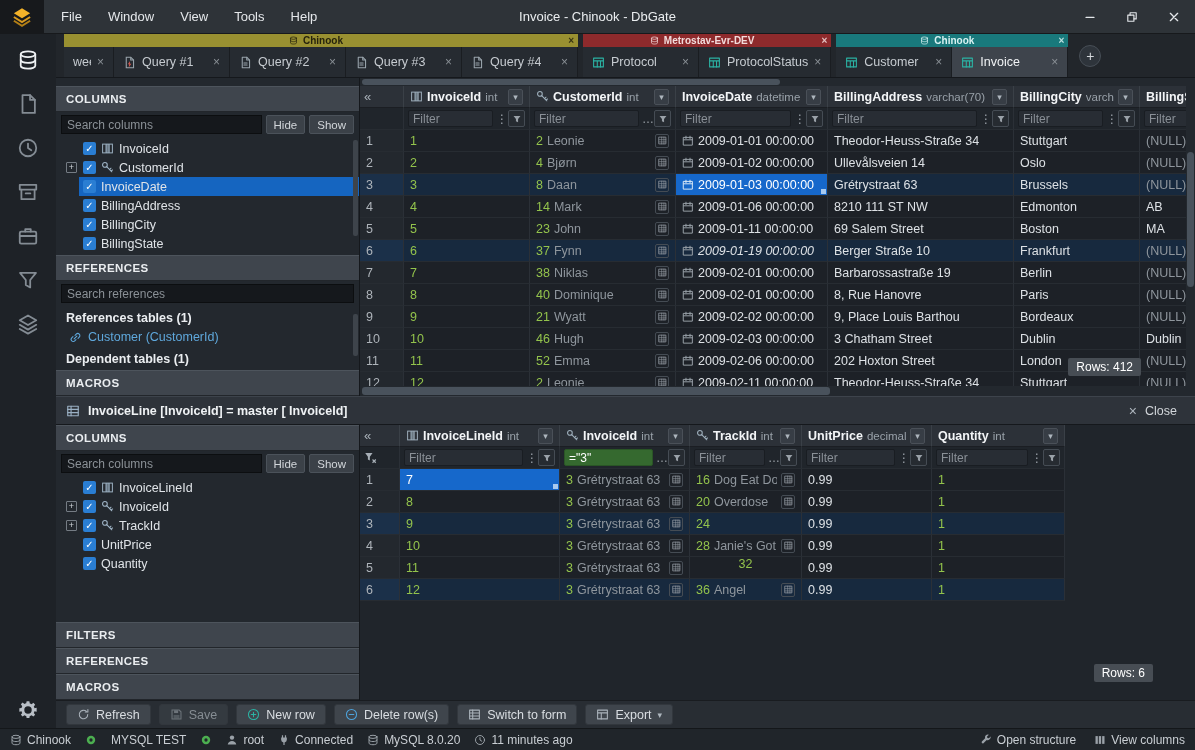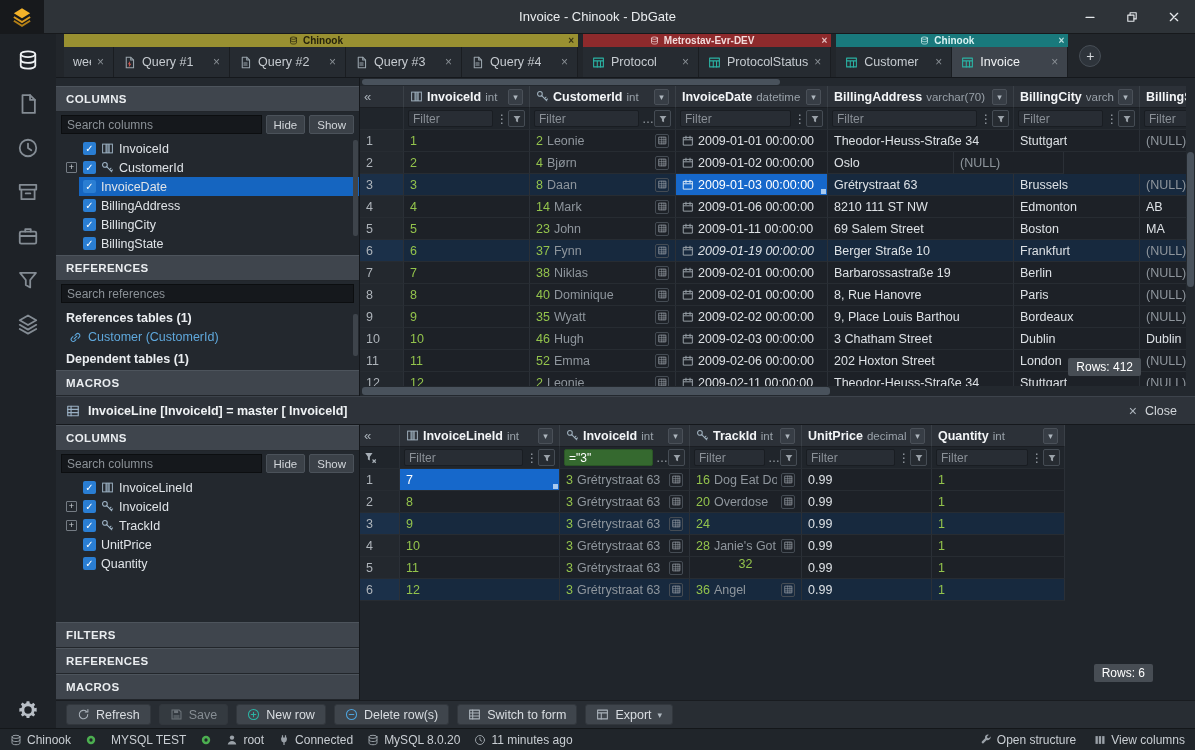--- a/index.html
+++ b/index.html
@@ -147,20 +147,27 @@
 <div class="titlebar">
   <div class="logo-box">
     <span class="icon logo-ic">
         <svg viewBox="0 0 16 16">
           <path d="M8 1 1.5 5 8 9l6.5-4z" fill="#f3b229"></path>
           <path d="M1.5 8 8 12l6.5-4" stroke="#d99a1f" stroke-width="1.6" fill="none"></path>
           <path d="M1.5 11 8 15l6.5-4" stroke="#b37f16" stroke-width="1.6" fill="none"></path>
         </svg>
       </span>
   </div>
+  <div class="menus" id="menus">
+      <div class="menu">File</div>
+      <div class="menu">Window</div>
+      <div class="menu">View</div>
+      <div class="menu">Tools</div>
+      <div class="menu">Help</div>
+    </div>
   <div class="win-title">Invoice - Chinook - DbGate</div>
   <div class="win-controls">
     <div class="win-btn">
         <span class="icon wb-ic">
           <svg viewBox="0 0 16 16" fill="none" stroke="currentColor" stroke-width="1.3" stroke-linecap="round" stroke-linejoin="round">
             <path d="M3.5 8.5h9" stroke-width="1.5"></path>
           </svg>
         </span>
       </div>
     <div class="win-btn">
@@ -618,20 +625,23 @@
                   </div>
                   <div class="gcell gdcell" style="width: 152px;">
                     <span class="icon cal">
                       <svg viewBox="0 0 16 16" fill="none" stroke="currentColor" stroke-width="1.3" stroke-linecap="round" stroke-linejoin="round">
                         <rect x="2.2" y="3.2" width="11.6" height="10.3"></rect>
                         <path d="M2.2 6.4h11.6M5.3 1.6v3.2M10.7 1.6v3.2"></path>
                       </svg>
                     </span>
                     <span class="vtext">2009-01-02 00:00:00</span>
                   </div>
+                  <div class="gcell gdcell" style="width: 186px;">
+                    <span class="vtext">Ullevålsveien 14</span>
+                  </div>
                   <div class="gcell gdcell" style="width: 126px;">
                     <span class="vtext">Oslo</span>
                   </div>
                   <div class="gcell gdcell" style="width: 110px;">
                     <span class="vnull">(NULL)</span>
                   </div>
                 </div>
                 <div class="grow gdata rsel">
                   <div class="gcell grownum" style="width: 44px;">3</div>
                   <div class="gcell gdcell" style="width: 126px;">
@@ -835,21 +845,21 @@
                   <div class="gcell gdcell" style="width: 110px;">
                     <span class="vnull">(NULL)</span>
                   </div>
                 </div>
                 <div class="grow gdata">
                   <div class="gcell grownum" style="width: 44px;">9</div>
                   <div class="gcell gdcell" style="width: 126px;">
                     <span class="vnum">9</span>
                   </div>
                   <div class="gcell gdcell" style="width: 146px;">
-                    <span class="vnum">35</span>
+                    <span class="vnum">21</span>
                     <span class="vhint">Wyatt</span>
                     <span class="lookup">
                       <svg viewBox="0 0 16 16" fill="none" stroke="currentColor" stroke-width="1.3" stroke-linecap="round" stroke-linejoin="round">
                         <rect x="2" y="2" width="12" height="12"></rect>
                         <path d="M2 6.5h12M2 10.5h12M6.5 2v12M10.5 2v12" stroke-width="1"></path>
                       </svg>
                     </span>
                   </div>
                   <div class="gcell gdcell" style="width: 152px; text-align: center;">
                     <span class="icon cal">

